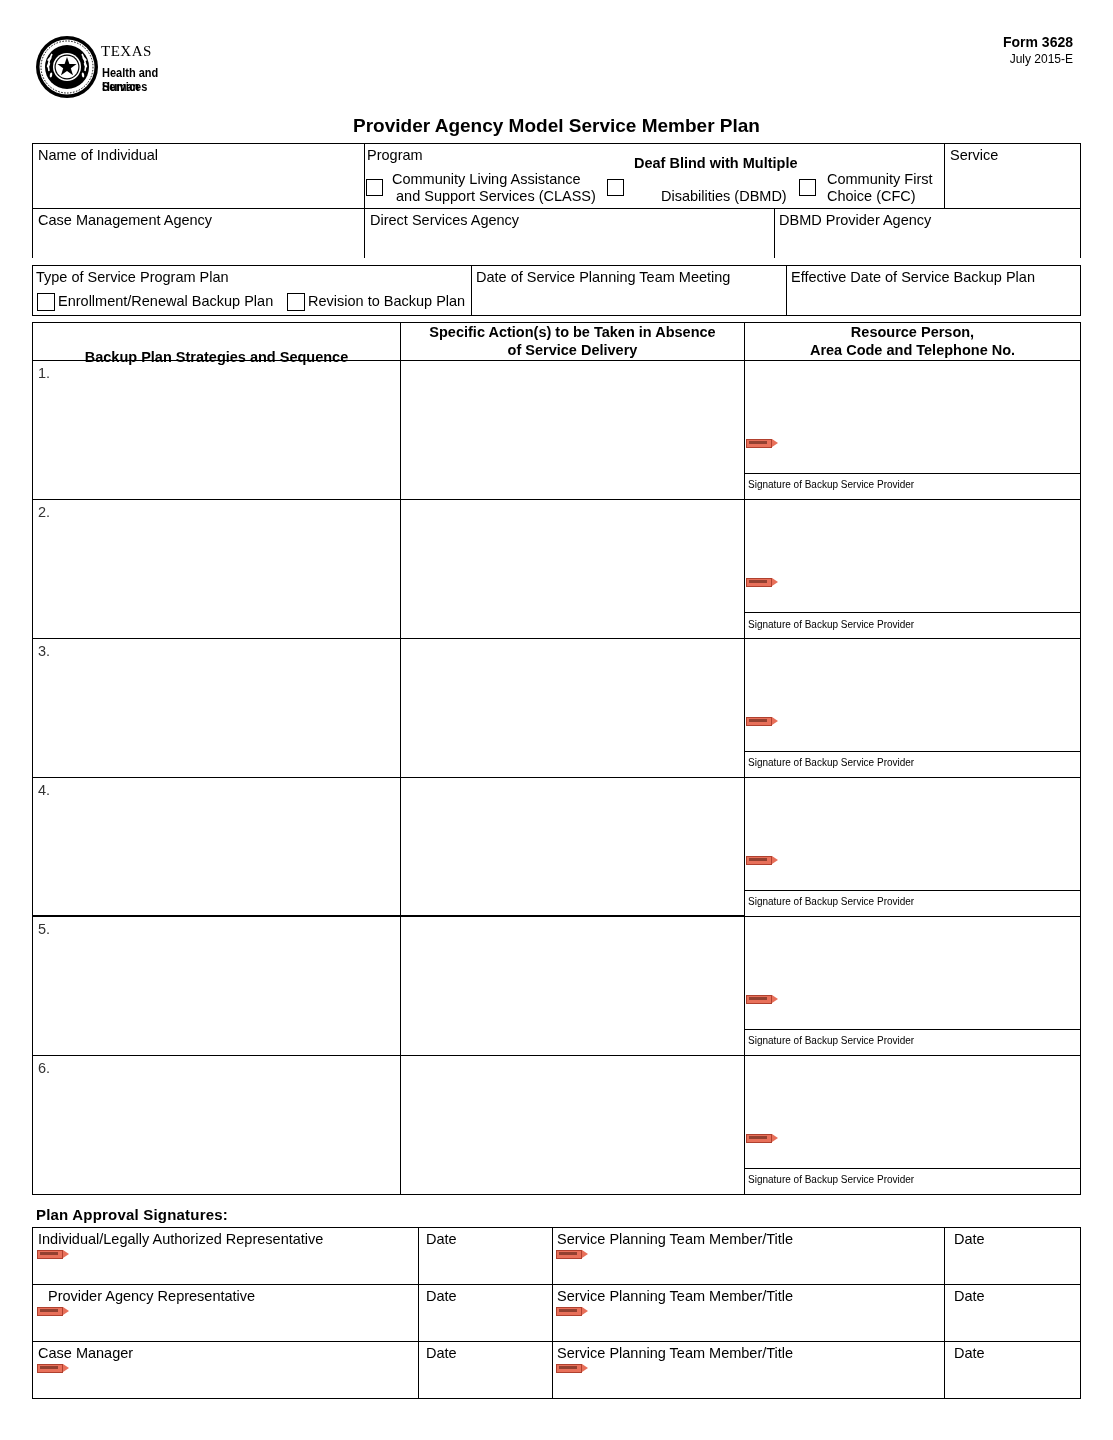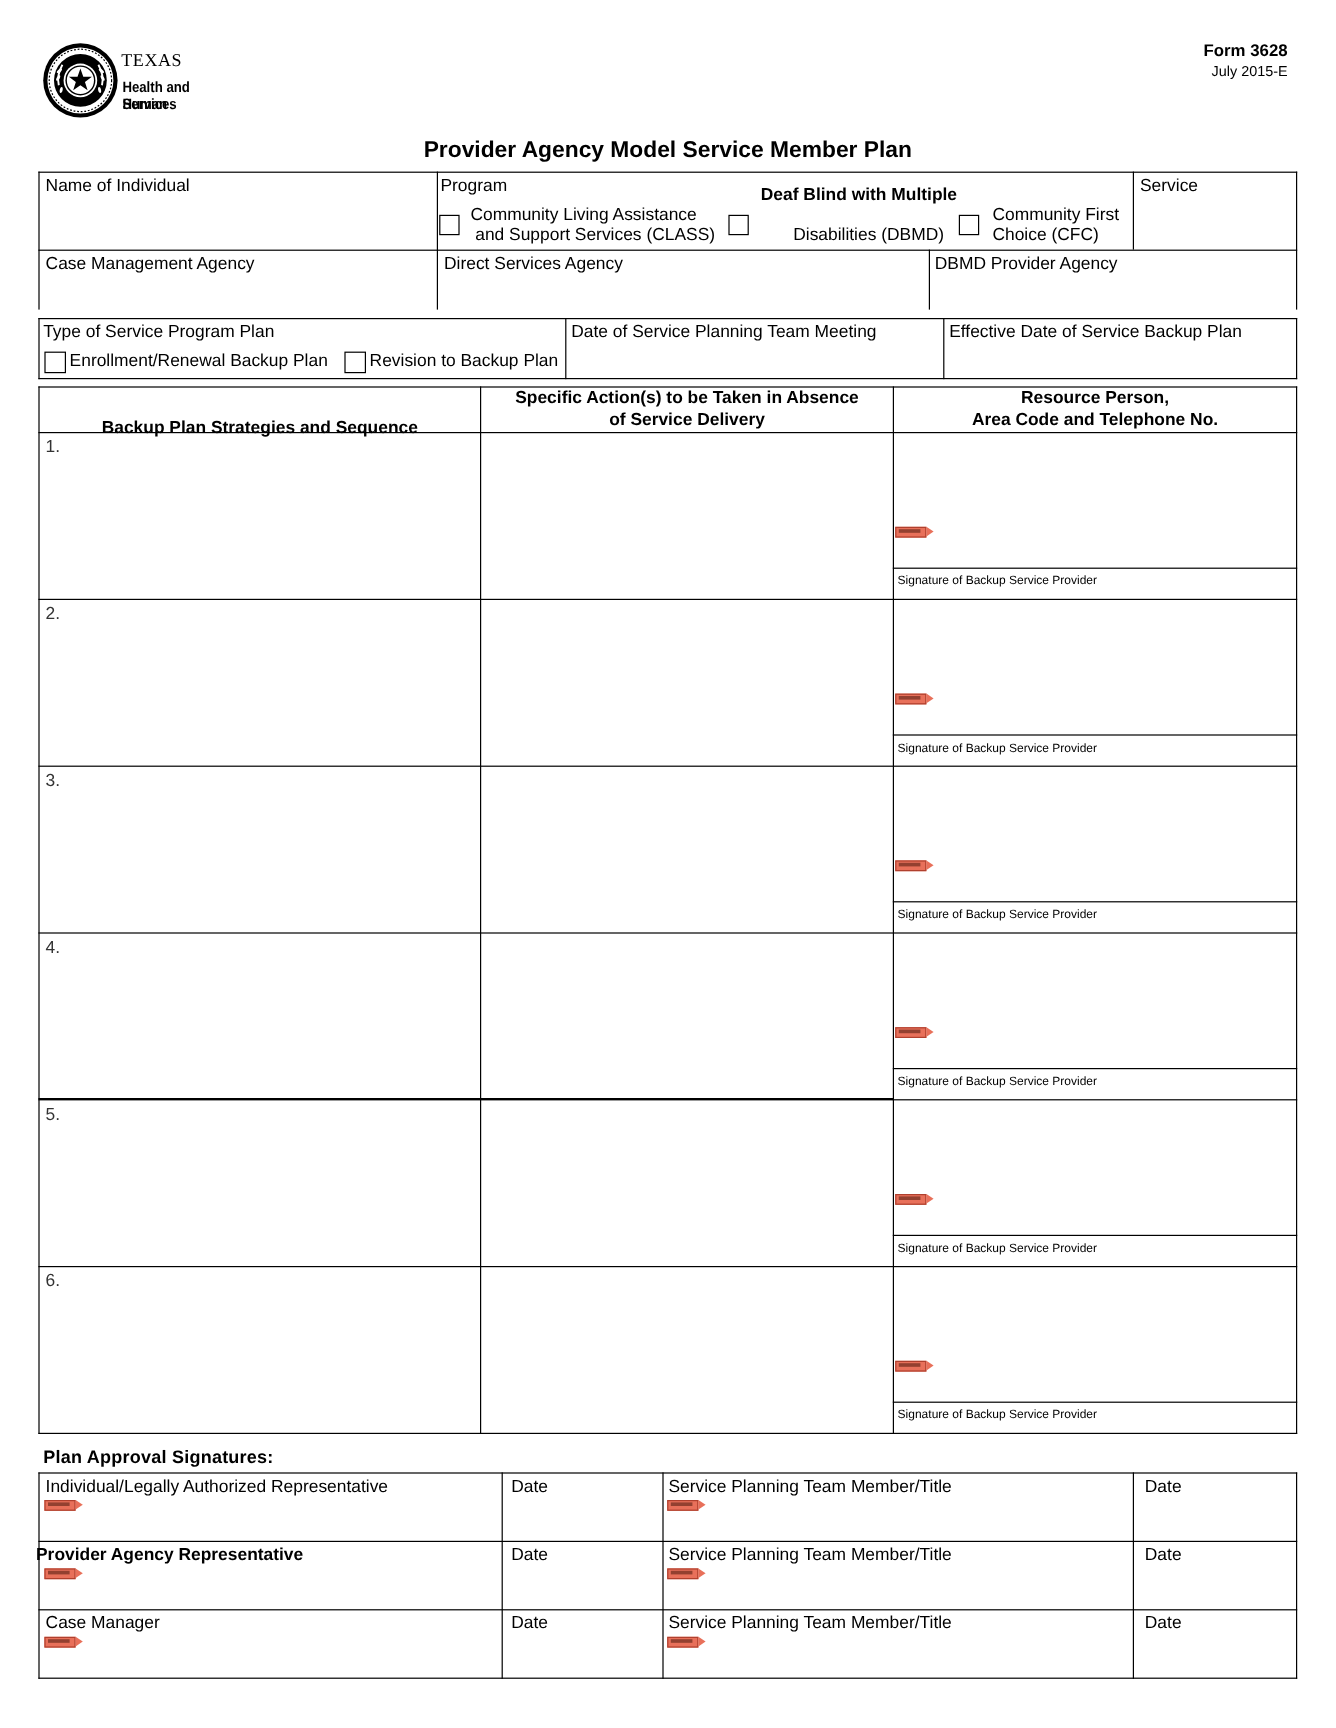--- a/index.html
+++ b/index.html
@@ -254,21 +254,21 @@
         <div class="body"></div>
         <div class="tip"></div>
         <div class="txt"></div>
       </div>
     <div class="field" style="left:554px;top:1262px;width:388px;height:21px;"></div>
     <div class="lbl" style="left:954px;top:1231px;">Date</div>
     <div class="field" style="left:946px;top:1248px;width:132px;height:35px;"></div>
   </div>
 
   <div>
-    <div class="lbl" style="left:30px;top:1288px;font-weight:bold;">Provider Agency Representative</div>
+    <div class="lbl" style="left:48px;top:1288px;">Provider Agency Representative</div>
     <div class="sig-flag" style="left:37px;top:1307px;">
         <div class="body"></div>
         <div class="tip"></div>
         <div class="txt"></div>
       </div>
     <div class="field" style="left:34px;top:1305px;width:382px;height:35px;"></div>
     <div class="lbl" style="left:426px;top:1288px;">Date</div>
     <div class="field" style="left:420px;top:1305px;width:130px;height:35px;"></div>
     <div class="lbl" style="left:557px;top:1288px;">Service Planning Team Member/Title</div>
     <div class="sig-flag" style="left:556px;top:1307px;">

